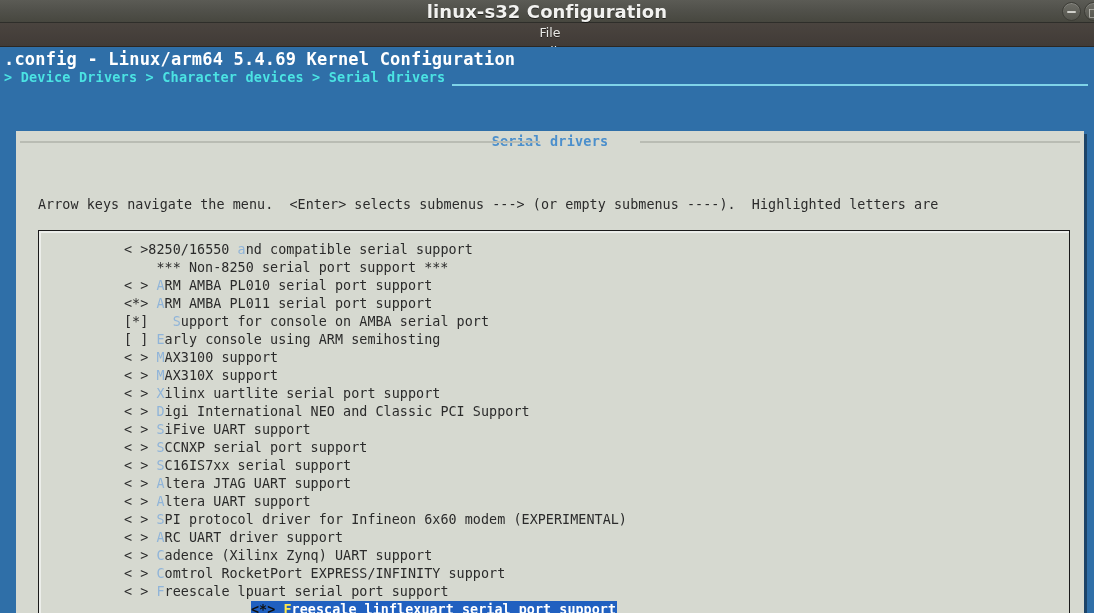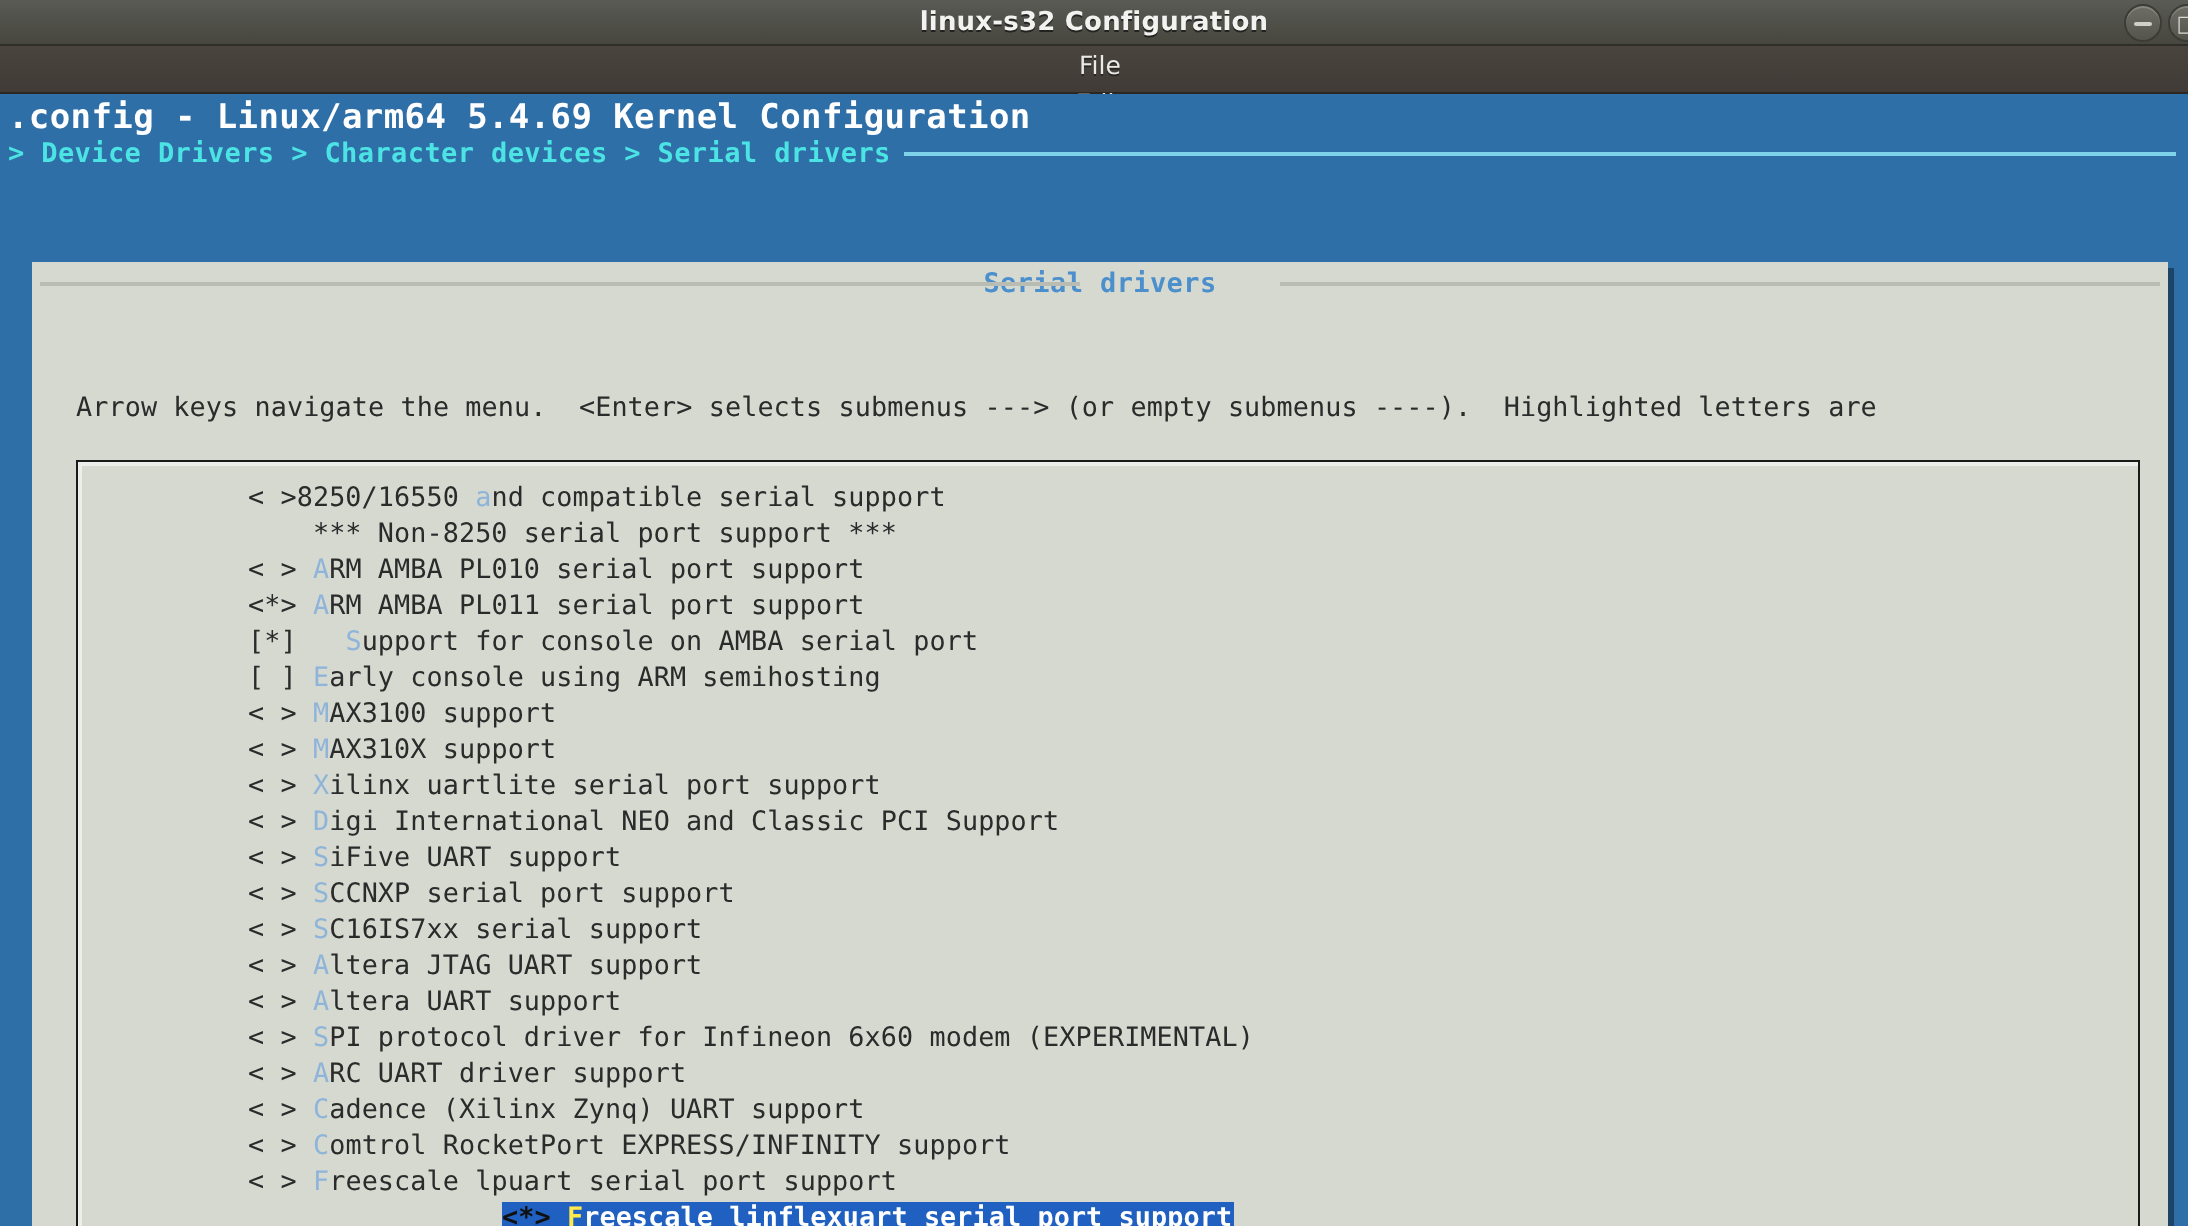--- a/index.html
+++ b/index.html
@@ -20,21 +20,21 @@
     height: 22px;
     background: linear-gradient(to bottom, #5b5b55 0%, #51514b 45%, #47473f 100%);
     border-bottom: 1px solid #2e2e2a;
     display: flex;
     align-items: center;
     justify-content: center;
   }
   #window-title {
     color: #f2f2f0;
     font-family: "DejaVu Sans", "Liberation Sans", sans-serif;
-    font-size: 13px;
+    font-size: 18px;
     font-weight: bold;
     letter-spacing: 0.1px;
     text-shadow: 0 1px 0 rgba(0,0,0,0.55);
   }
   #window-buttons {
     position: absolute;
     right: -9px;
     top: 2px;
     display: flex;
     gap: 3px;
@@ -104,21 +104,21 @@
   #config-title {
     color: #ffffff;
     font-size: 17px;
     font-weight: bold;
     line-height: 18px;
     letter-spacing: 0.2px;
     white-space: pre;
   }
   #breadcrumb-row {
     display: flex;
-    align-items: center;
+    align-items: flex-end;
     line-height: 18px;
   }
   #breadcrumb {
     color: #4be3e3;
     font-size: 13.5px;
     font-weight: bold;
     letter-spacing: 0.2px;
     white-space: pre;
   }
   #breadcrumb-rule {

